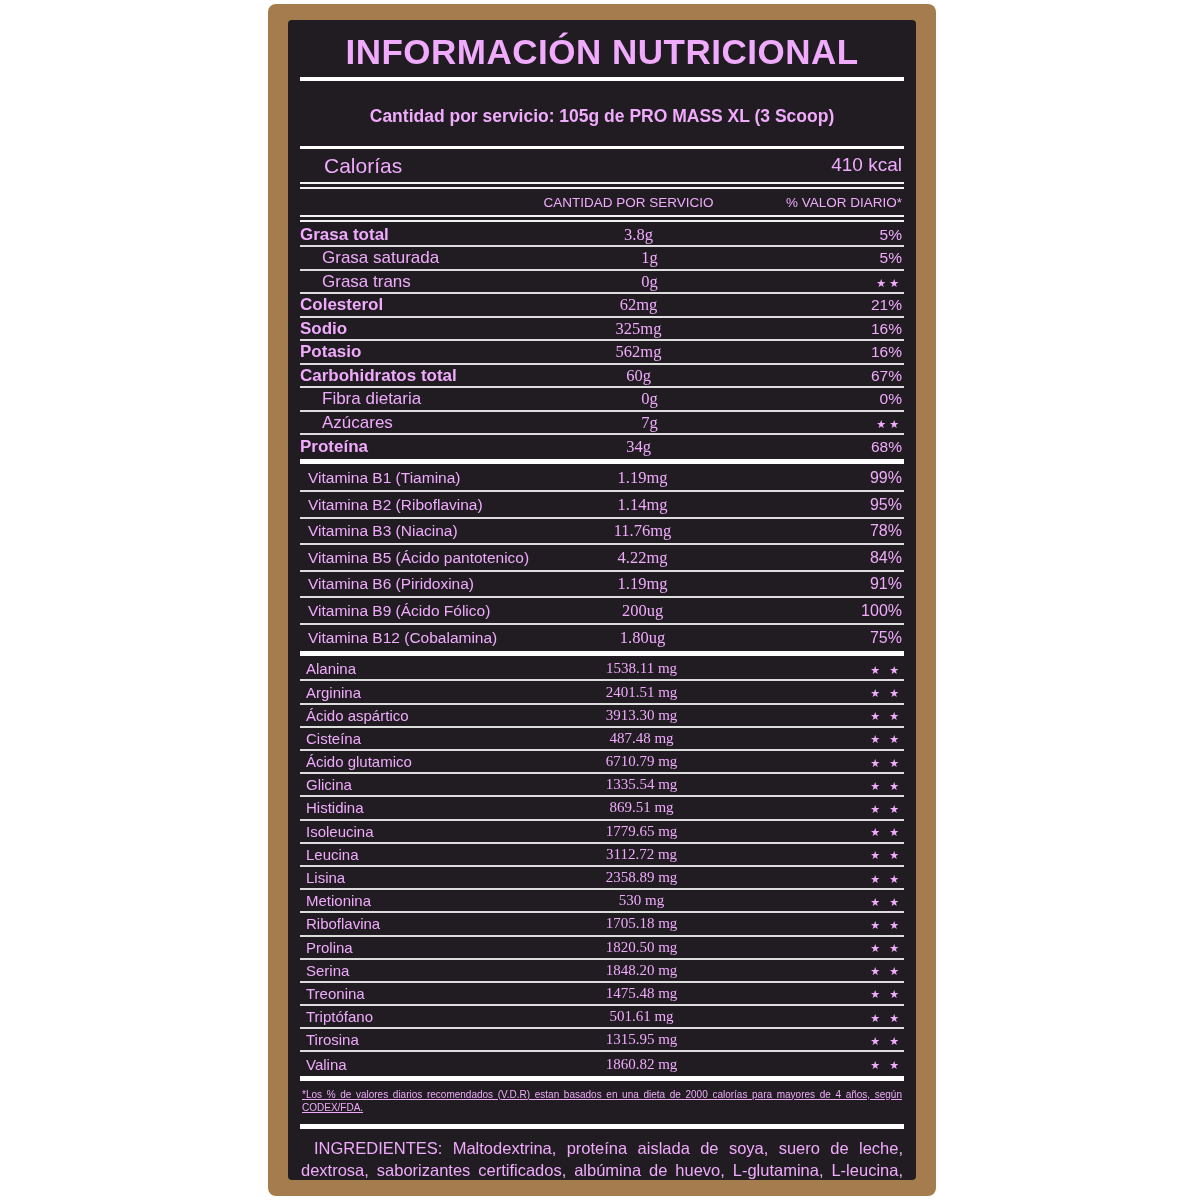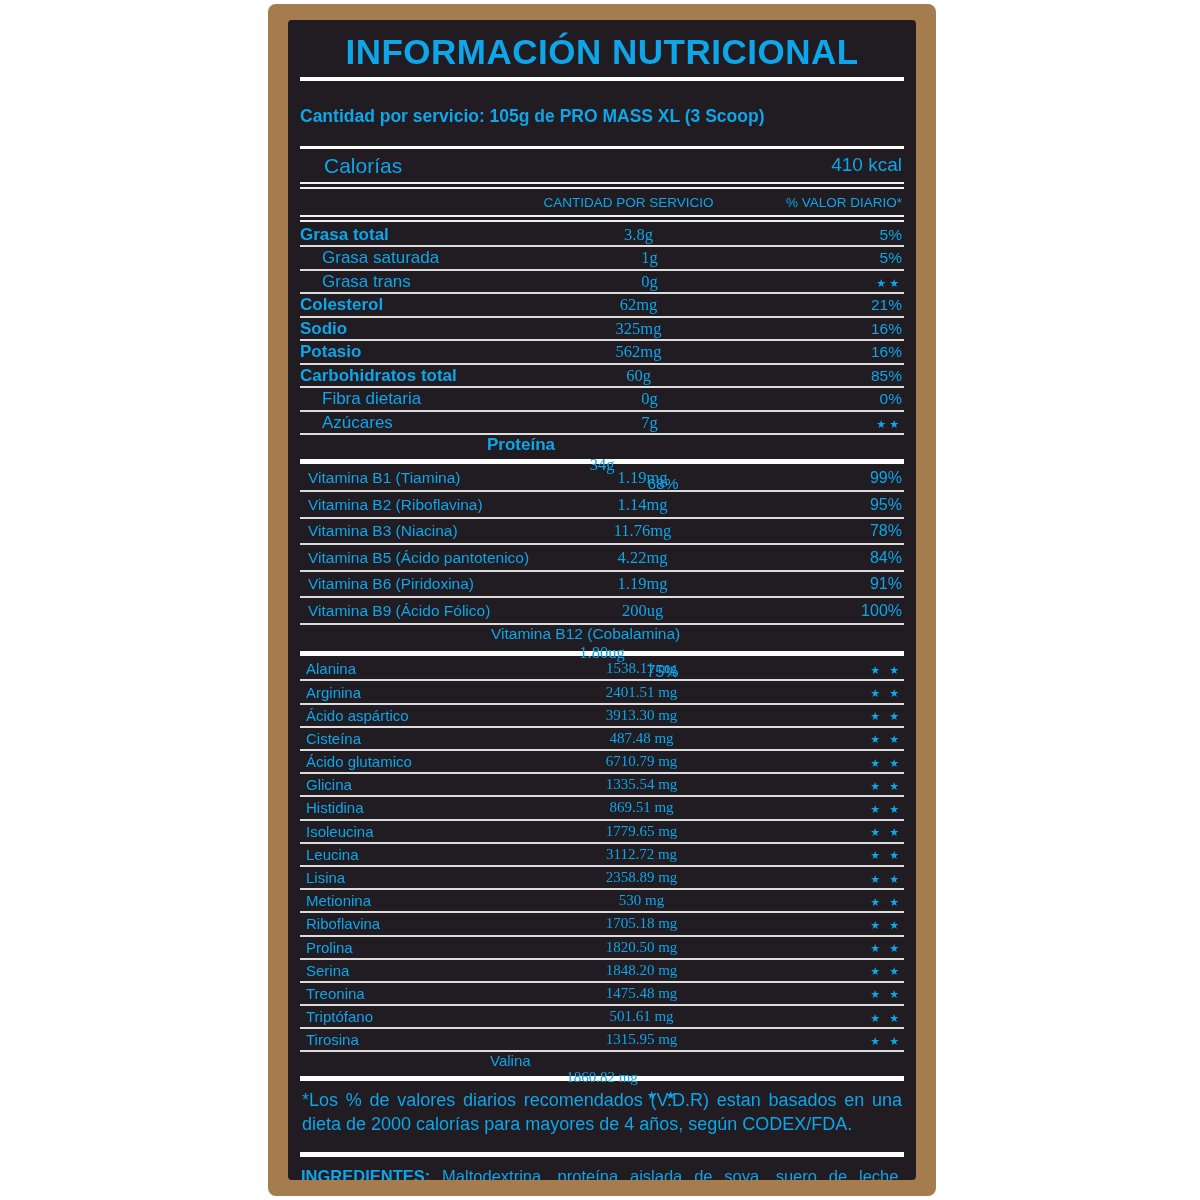--- a/index.html
+++ b/index.html
@@ -1,54 +1,54 @@
 <!DOCTYPE html>
 <html><head>
 <meta charset="utf-8">
 <style>
   html,body{margin:0;padding:0;}
   .page{position:relative;width:1200px;height:1200px;background:#ffffff;font-family:"Liberation Sans",sans-serif;overflow:hidden;}
   .frame{position:absolute;left:268px;top:4px;width:668px;height:1192px;background:#a57c4e;border-radius:8px;box-sizing:border-box;padding:16px 20px;}
-  .panel{width:100%;height:100%;background:#201c21;border-radius:4px;box-sizing:border-box;color:#0ea5e9;padding:14px 12px 0;overflow:hidden;}
+  .panel{width:100%;height:100%;background:#201c21;border-radius:4px;box-sizing:border-box;color:#f0abfc;padding:14px 12px 0;overflow:hidden;}
 
   .title{font-size:35px;font-weight:bold;text-align:center;letter-spacing:.5px;line-height:1.05;}
   .title-rule{height:4px;background:#ffffff;margin-top:6px;}
-  .serving{font-size:17.5px;font-weight:bold;margin:25px 0 19px;}
+  .serving{font-size:17.5px;font-weight:bold;text-align:center;margin:25px 0 19px;}
   .rule3{height:3px;background:#ffffff;}
   .cal-row{display:flex;justify-content:space-between;align-items:flex-end;padding:5px 2px 4px;margin-left:22px;}
   .cal-label{font-size:21px;}
   .cal-value{font-size:19px;padding-bottom:2px;}
   .dbl{height:3px;border-top:2px solid #f2f2f2;border-bottom:2px solid #f2f2f2;}
   .hdr-row{display:flex;align-items:center;font-size:13.5px;padding:6px 0 5px;}
   .hdr-spacer{width:210px;}
   .hdr-amt{flex:1;text-align:center;}
   .hdr-dv{width:155px;text-align:right;padding-right:2px;}
 
   .row{display:flex;align-items:center;border-bottom:2px solid #dcdcdc;}
-  .row:last-child{border-bottom:none;flex-direction:column;}
+  .row:last-child{border-bottom:none;}
   .row .label{width:230px;font-size:17px;white-space:nowrap;}
   .row .label.b{font-weight:bold;}
   .row .label.ind{padding-left:22px;}
   .row .amt{flex:1;text-align:center;font-size:16.5px;font-family:Liberation Serif, serif;}
   .row .dv{width:155px;text-align:right;font-size:15.5px;padding-right:2px;}
 
   .nutrients .row{height:23.5px;box-sizing:border-box;}
   .vitamins .row{height:26.5px;box-sizing:border-box;justify-content:space-between;}
   .vitamins .row .label{font-size:15.5px;padding-left:8px;}
   .vitamins .row .amt{font-size:16.5px;}
   .vitamins .row .dv{font-size:16px;}
   .amino .row{height:23.2px;box-sizing:border-box;}
   .amino .row .label{font-size:15px;padding-left:6px;}
   .amino .row .amt{font-size:15px;}
   .dv.stars{font-size:11px;letter-spacing:3px;padding-top:3px;}
 
   .bar{height:5px;background:#ffffff;}
-  .footnote{font-size:18px;line-height:1.35;text-align:justify;padding:7px 2px 16px;}
+  .footnote{font-size:10px;line-height:1.35;text-align:justify;padding:7px 2px 9px;text-decoration:underline;}
   .ingredients{font-size:16.5px;line-height:1.33;text-align:justify;padding:9px 1px 0;word-spacing:1px;}
-  .ingredients .ing-label{font-weight:bold;}
+  .ingredients .ing-label{font-weight:normal;margin-left:13px;}
   .mt2{margin-top:2px;}
 </style>
 </head>
 <body>
 
 <div class="page">
   <div class="frame">
     <div class="panel">
 
       <div class="title">INFORMACIÓN NUTRICIONAL</div>
@@ -97,21 +97,21 @@
             <span class="dv">16%</span>
           </div>
           <div class="row">
             <span class="label b">Potasio</span>
             <span class="amt">562mg</span>
             <span class="dv">16%</span>
           </div>
           <div class="row">
             <span class="label b">Carbohidratos total</span>
             <span class="amt">60g</span>
-            <span class="dv">85%</span>
+            <span class="dv">67%</span>
           </div>
           <div class="row">
             <span class="label ind">Fibra dietaria</span>
             <span class="amt">0g</span>
             <span class="dv">0%</span>
           </div>
           <div class="row">
             <span class="label ind">Azúcares</span>
             <span class="amt">7g</span>
             <span class="dv stars">★★</span>

